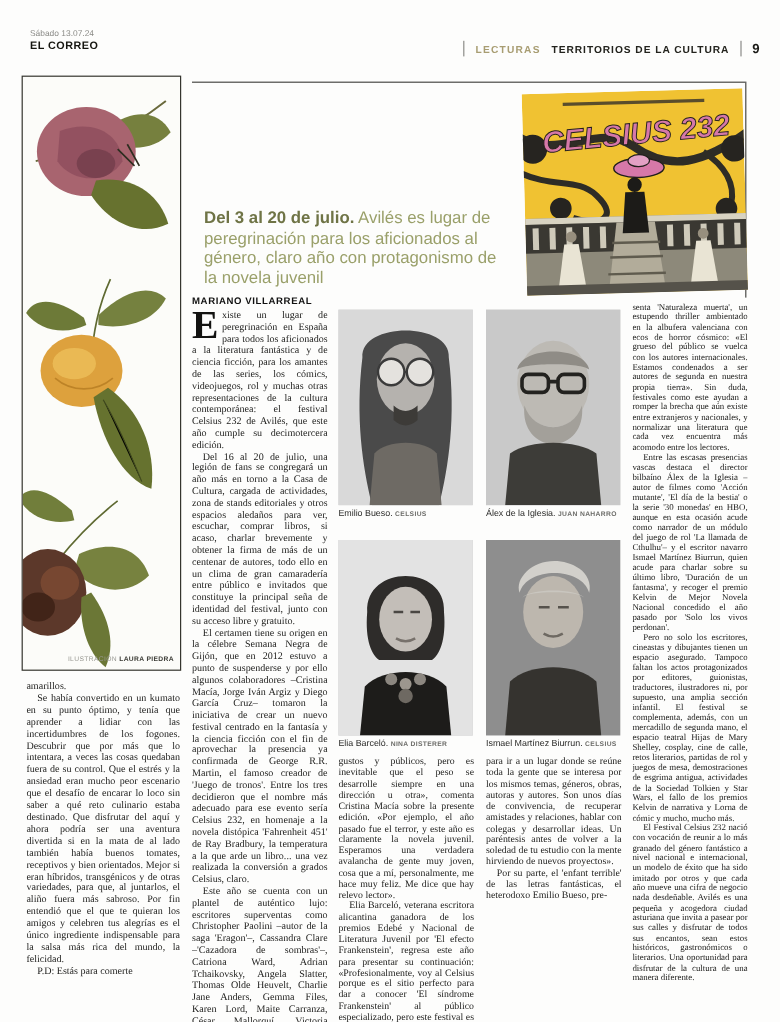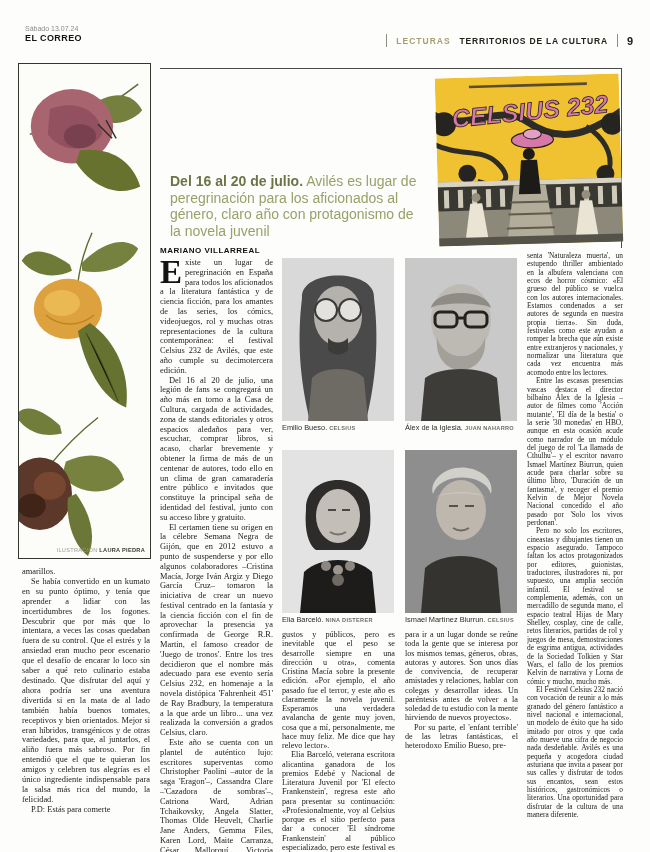--- a/index.html
+++ b/index.html
@@ -109,21 +109,21 @@
     </svg>
     <div class="illus-credit"><span>ILUSTRACIÓN </span><b>LAURA PIEDRA</b></div>
   </div>
 
   <div class="rail-text serif">
     <p>amarillos.</p>
     <p class="indent">Se había convertido en un kumato en su punto óptimo, y tenía que aprender a lidiar con las incertidumbres de los fogones. Descubrir que por más que lo intentara, a veces las cosas quedaban fuera de su control. Que el estrés y la ansiedad eran mucho peor escenario que el desafío de encarar lo loco sin saber a qué reto culinario estaba destinado. Que disfrutar del aquí y ahora podría ser una aventura divertida si en la mata de al lado también había buenos tomates, receptivos y bien orientados. Mejor si eran híbridos, transgénicos y de otras variedades, para que, al juntarlos, el aliño fuera más sabroso. Por fin entendió que el que te quieran los amigos y celebren tus alegrías es el único ingrediente indispensable para la salsa más rica del mundo, la felicidad.</p>
     <p class="indent">P.D: Estás para comerte</p>
   </div>
 
-  <p class="standfirst"><b>Del 16 al 20 de julio.</b><span> Avilés es lugar de peregrinación para los aficionados al género, claro año con protagonismo de la novela juvenil</span></p>
+  <p class="standfirst"><b>Del 3 al 20 de julio.</b><span> Avilés es lugar de peregrinación para los aficionados al género, claro año con protagonismo de la novela juvenil</span></p>
 
   <div class="poster">
     <svg viewBox="0 0 184 168">
       <rect x="0" y="0" width="184" height="168" fill="#f0c232"></rect>
       <rect x="34" y="8" width="118" height="2.6" fill="#33302a" opacity=".8"></rect>
       <path d="M-6 34 C 30 58, 62 24, 92 46 C 122 68, 150 62, 188 36" stroke="#2e2c26" stroke-width="7" fill="none"></path>
       <path d="M-6 64 C 24 80, 44 70, 60 86 C 80 106, 60 112, 40 104" stroke="#2e2c26" stroke-width="5" fill="none"></path>
       <path d="M150 52 C 168 64, 176 80, 172 96" stroke="#2e2c26" stroke-width="5" fill="none"></path>
       <circle cx="8" cy="46" r="12" fill="#262420"></circle>
       <circle cx="176" cy="50" r="11" fill="#262420"></circle>

